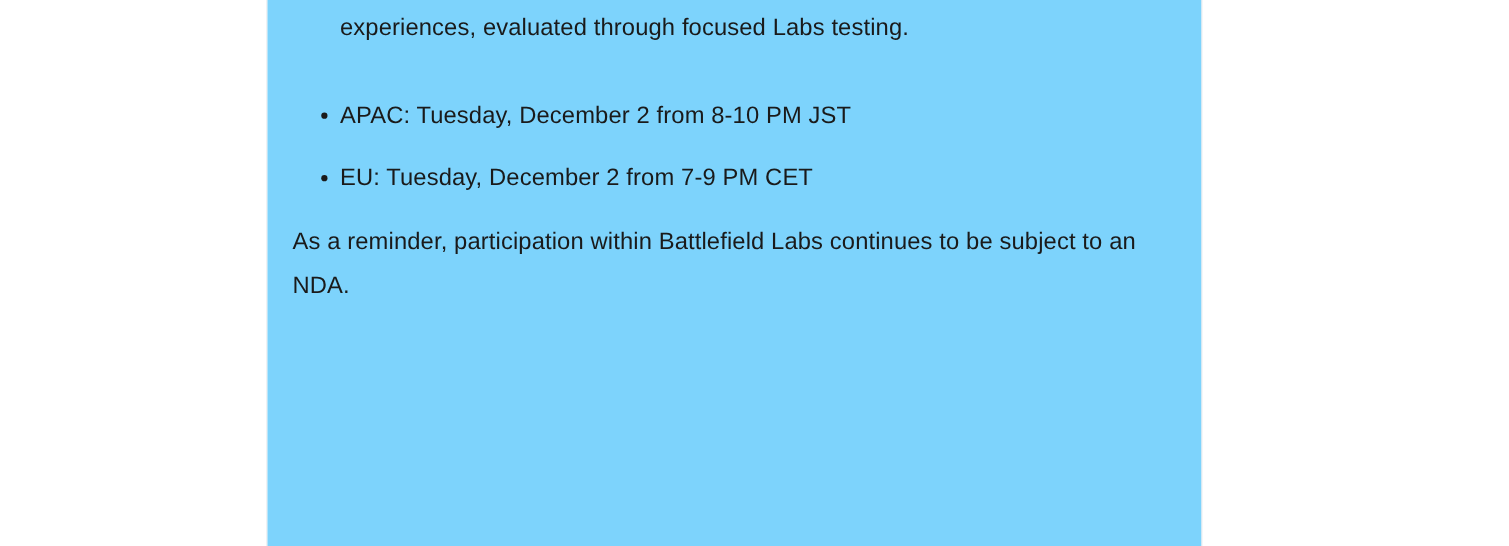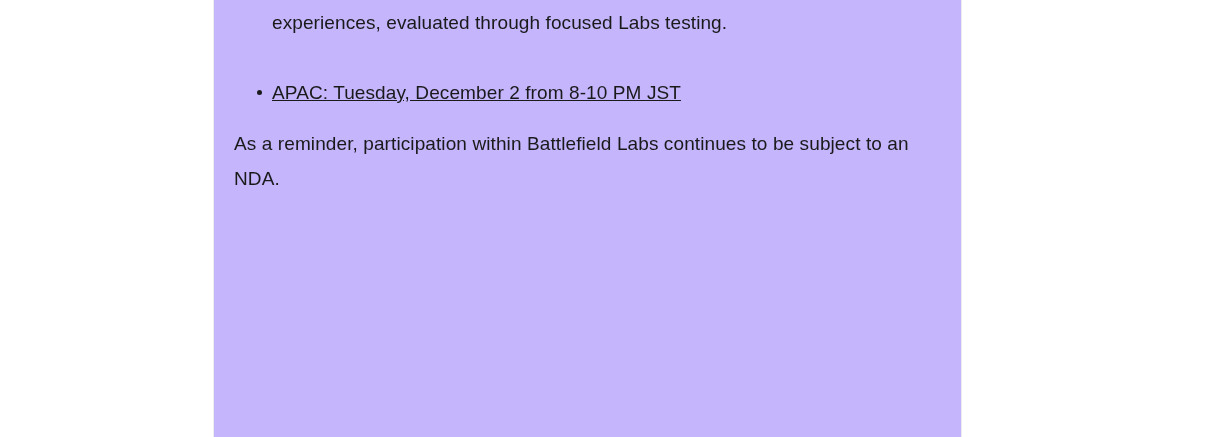--- a/index.html
+++ b/index.html
@@ -33,21 +33,21 @@
   }
   .col-rule.left  { left: 213px; }
   .col-rule.right { left: 961px; }
 
   .content-column {
     position: absolute;
     left: 214px;
     top: 0;
     width: 747px;
     height: 437px;
-    background: #c4b5fd;
+    background: #7dd3fc;
     box-sizing: border-box;
     padding: 0 20px 0 20px;
   }
 
   .article {
     font-size: 19px;
     line-height: 35px;
     color: #1a1a1a;
     letter-spacing: 0.1px;
   }
@@ -65,21 +65,20 @@
     margin: 0;
     max-width: 690px;
   }
   .para.lead    { margin-top: 28px; }
   .para.closing { margin-top: 16px; }
 
   .bullet-list {
     list-style: none;
     margin: 31px 0 0 0;
     padding: 0;
-    text-decoration: underline;
   }
   .bullet-list li {
     position: relative;
     padding-left: 38px;
     margin-bottom: 15px;
     line-height: 35px;
   }
   .bullet-list li:last-child { margin-bottom: 0; }
 
   .bullet-marker {
@@ -105,20 +104,24 @@
     <article class="article">
 
       <p class="continued-line">experiences, evaluated through focused Labs testing.</p>
 
 
       <ul class="bullet-list">
         <li>
           <span class="bullet-marker"></span>
           <span class="bullet-text">APAC: Tuesday, December 2 from 8-10 PM JST</span>
         </li>
+        <li>
+          <span class="bullet-marker"></span>
+          <span class="bullet-text">EU: Tuesday, December 2 from 7-9 PM CET</span>
+        </li>
       </ul>
 
       <p class="para closing">As a reminder, participation within Battlefield Labs continues to be subject to an NDA.</p>
 
     </article>
   </div>
 
 </div>
 
 </body></html>

